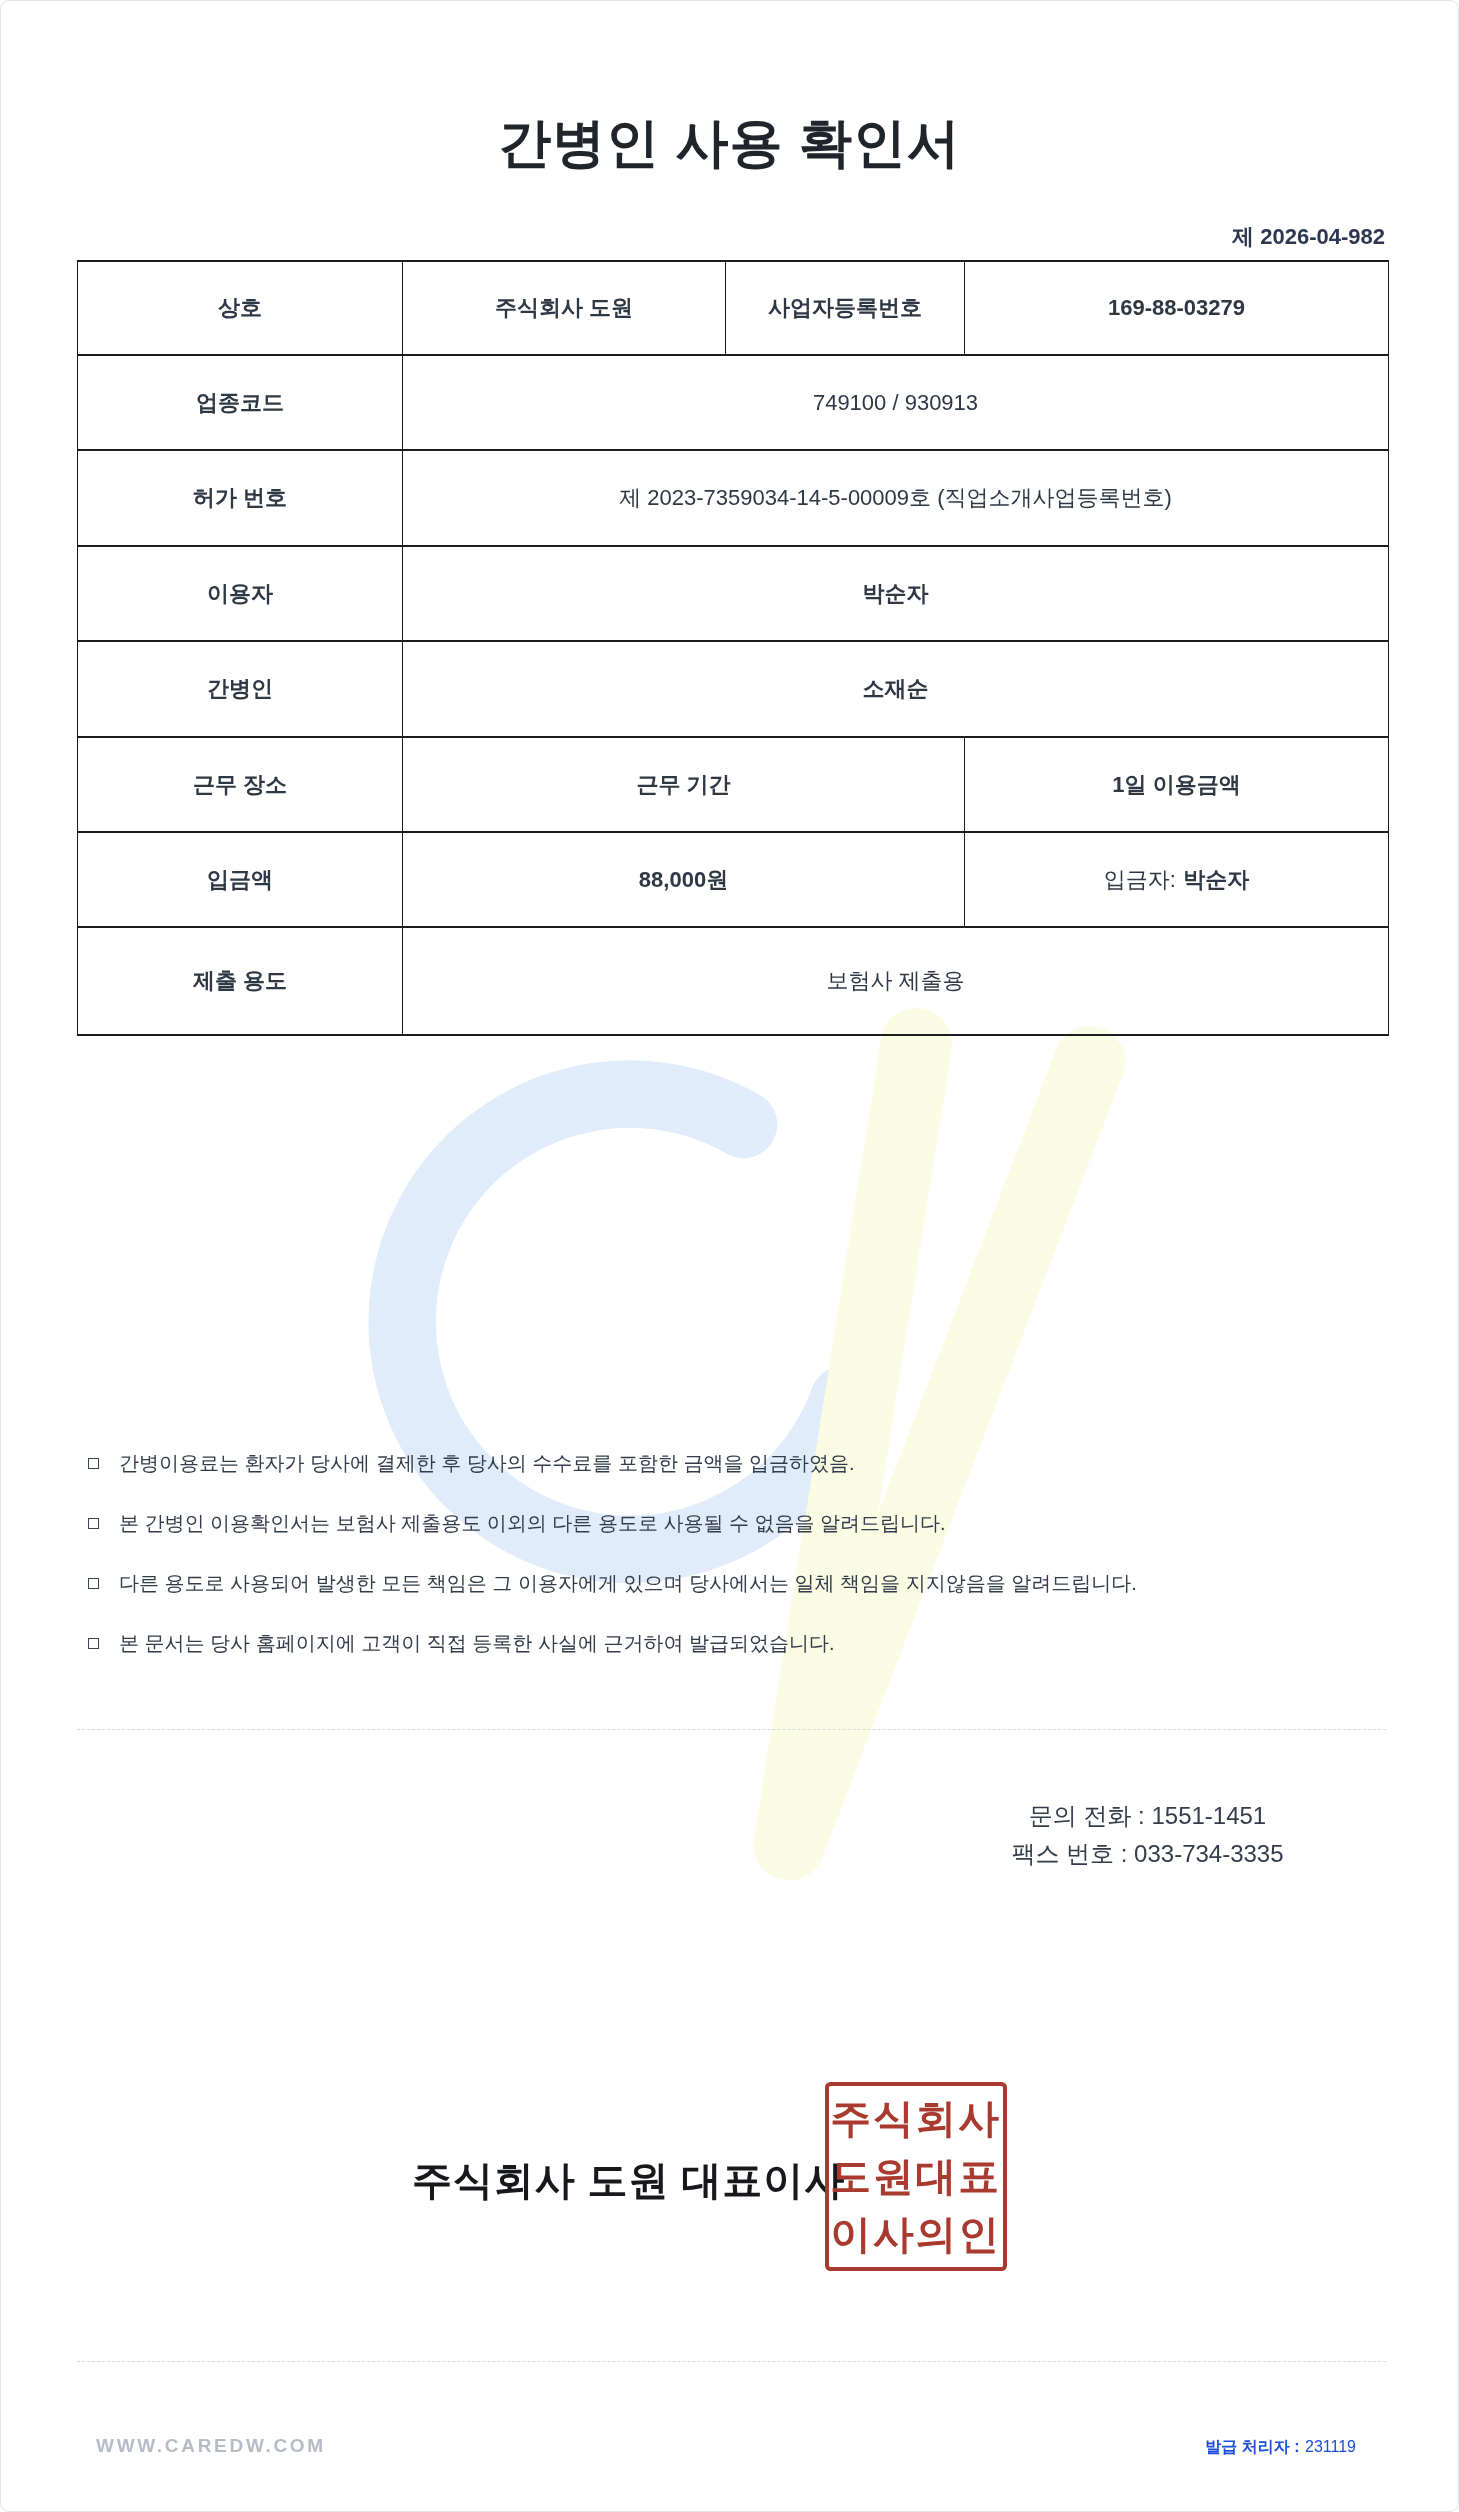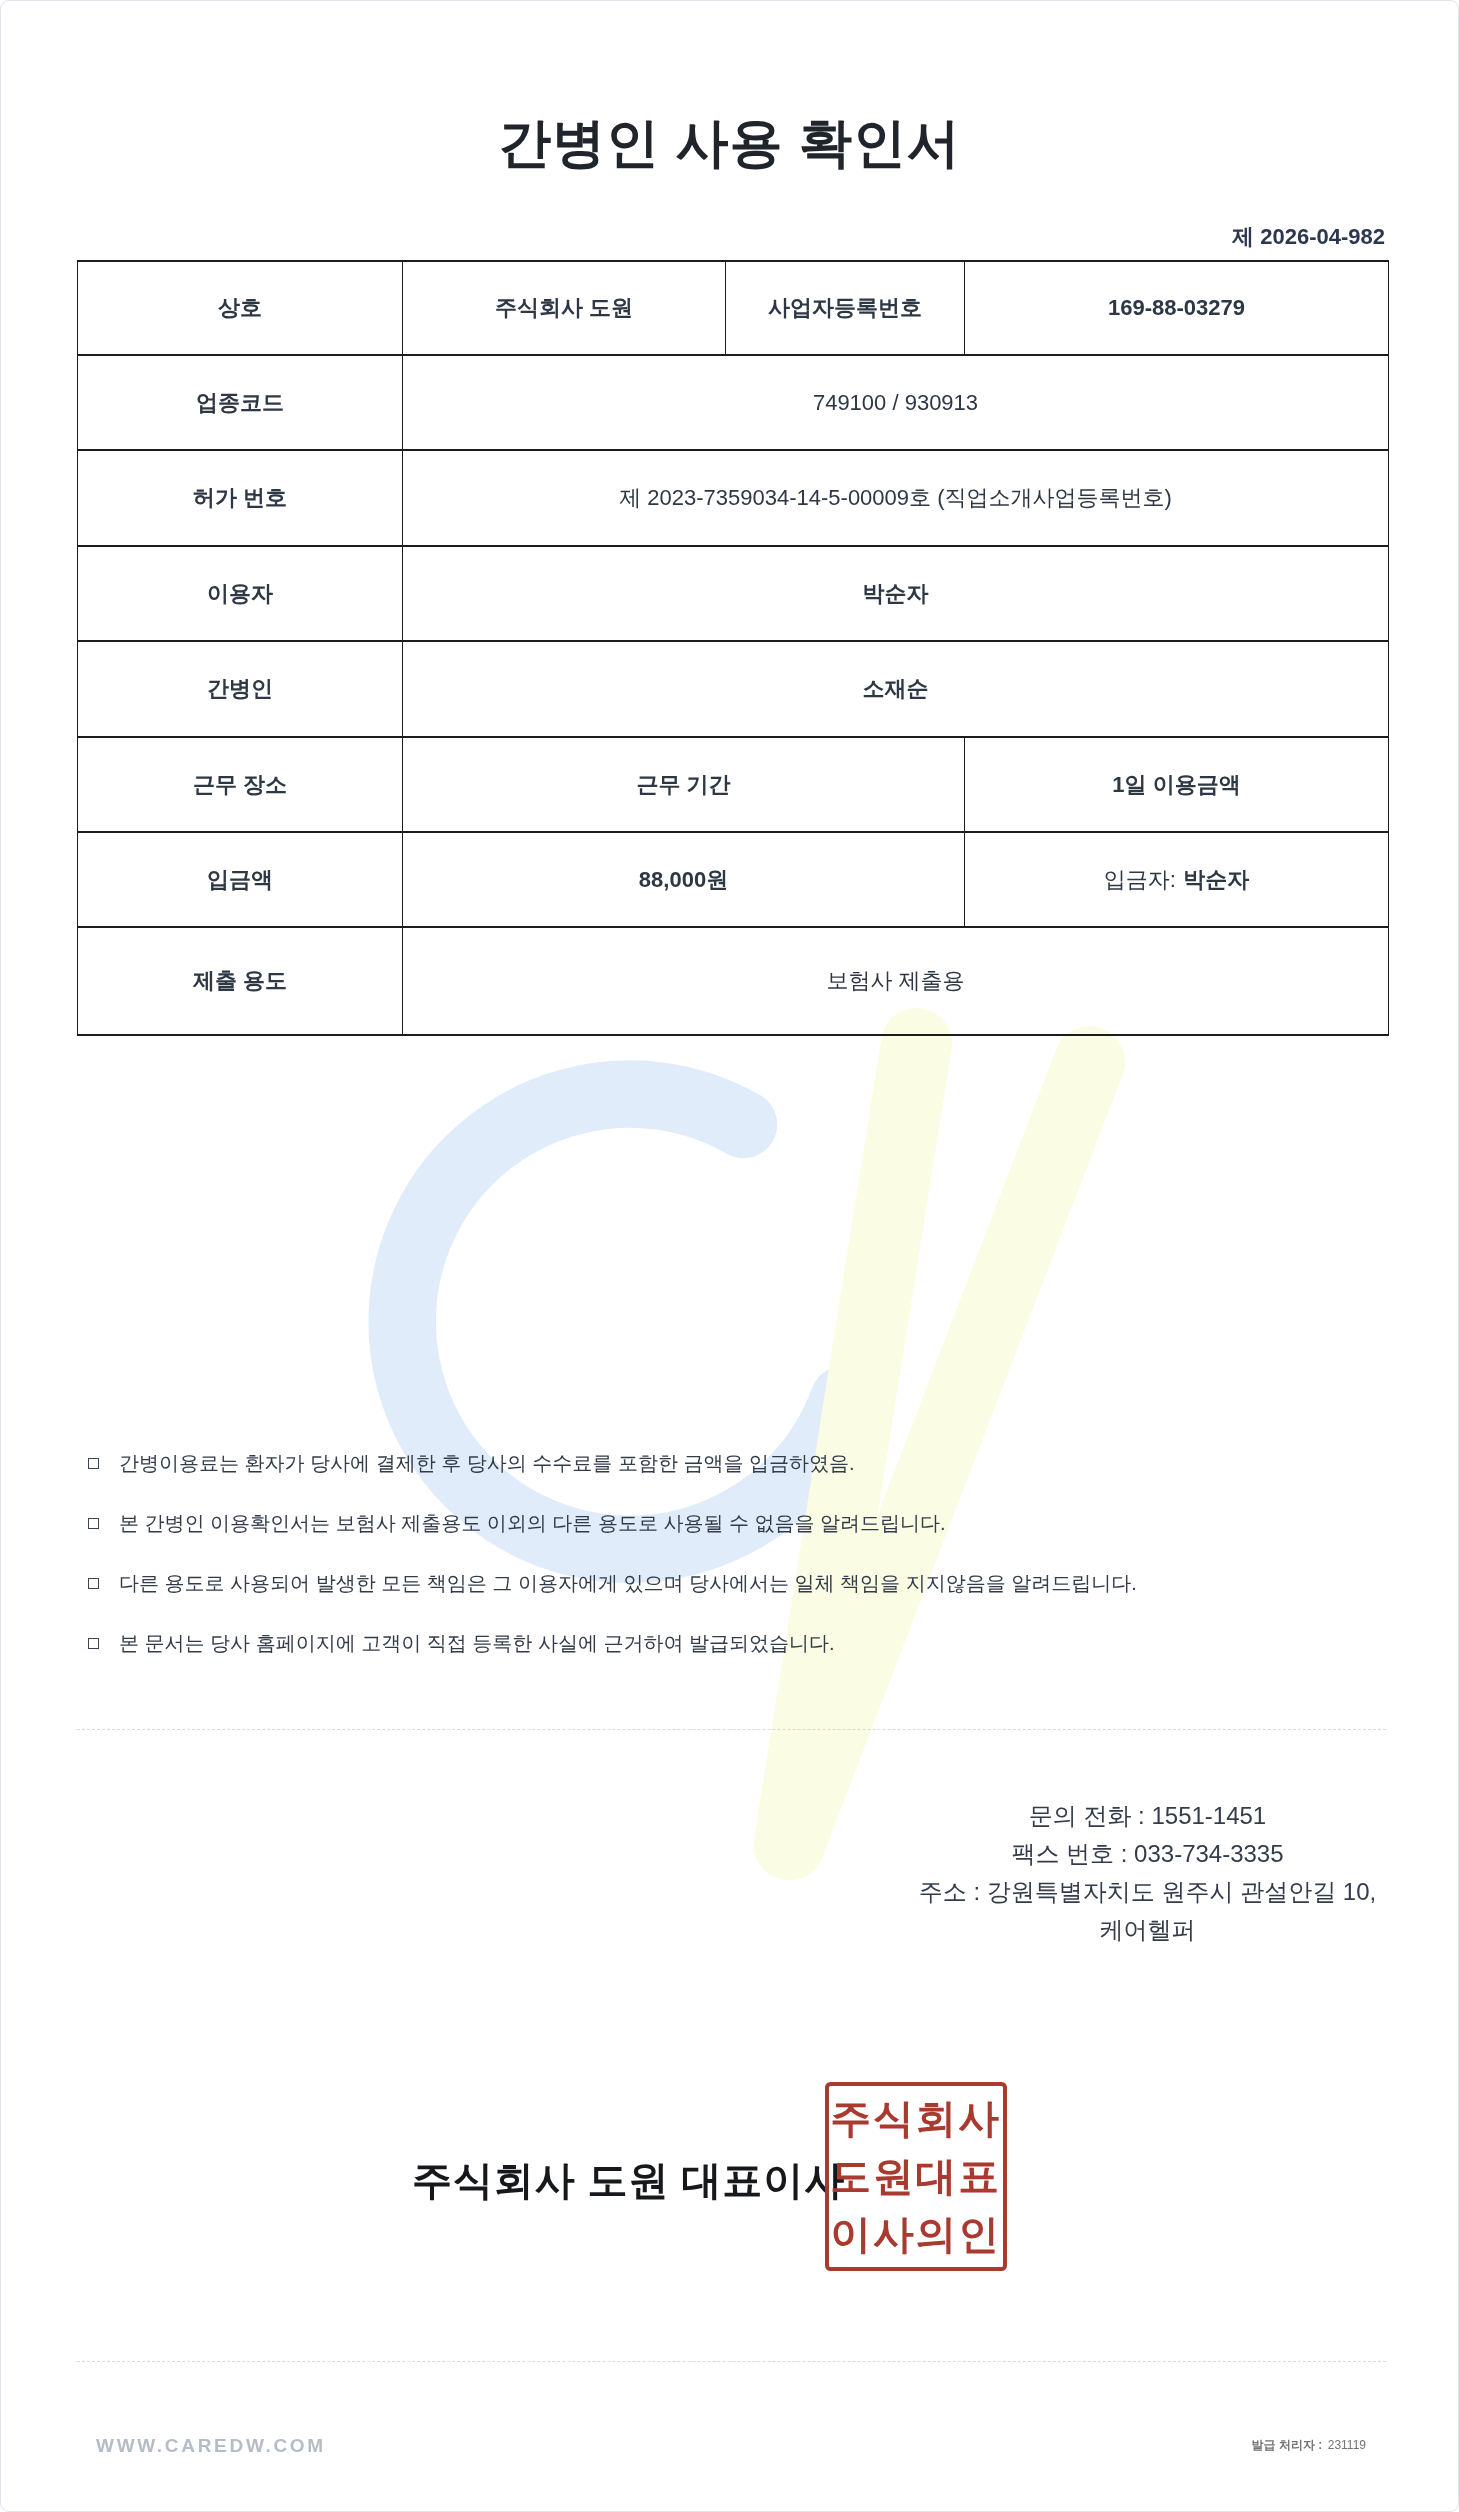--- a/index.html
+++ b/index.html
@@ -93,22 +93,22 @@
     font-size:40px;font-weight:800;color:#a93a2f;
     line-height:51px;letter-spacing:1.8px;white-space:nowrap;
     transform:scaleX(1.02);
   }
   
   .footer-site{
     top:2434px;left:95px;
     font-size:19px;font-weight:700;letter-spacing:2.7px;color:#b6bcc6;
   }
   .footer-issuer{
-    top:2436px;right:92px;
-    font-size:12px;color:#737373;
+    top:2436px;right:102px;
+    font-size:16px;color:#1d4ed8;
   }
   .footer-issuer .lbl-b{font-weight:700;}
   .footer-issuer .val{font-weight:500;margin-left:5.5px;}
 </style>
 </head>
 <body>
 
 <div class="page">
 
   <svg class="abs watermark" viewBox="0 0 900 1050" xmlns="http://www.w3.org/2000/svg" aria-hidden="true">
@@ -187,21 +187,20 @@
       <span class="note-bullet"></span>
       <span>본 문서는 당사 홈페이지에 고객이 직접 등록한 사실에 근거하여 발급되었습니다.</span>
     </div>
   </div>
 
   <div class="abs divider divider1"></div>
 
   <div class="abs contact">
     <div>문의 전화 : 1551-1451</div>
     <div>팩스 번호 : 033-734-3335</div>
-    <div>주소 : 강원특별자치도 원주시 관설안길 10, 케어헬퍼</div>
   </div>
 
   <div class="abs sig-text">주식회사 도원 대표이사</div>
 
   <div class="abs stamp">
     <div>주식회사</div>
     <div>도원대표</div>
     <div>이사의인</div>
   </div>
 

